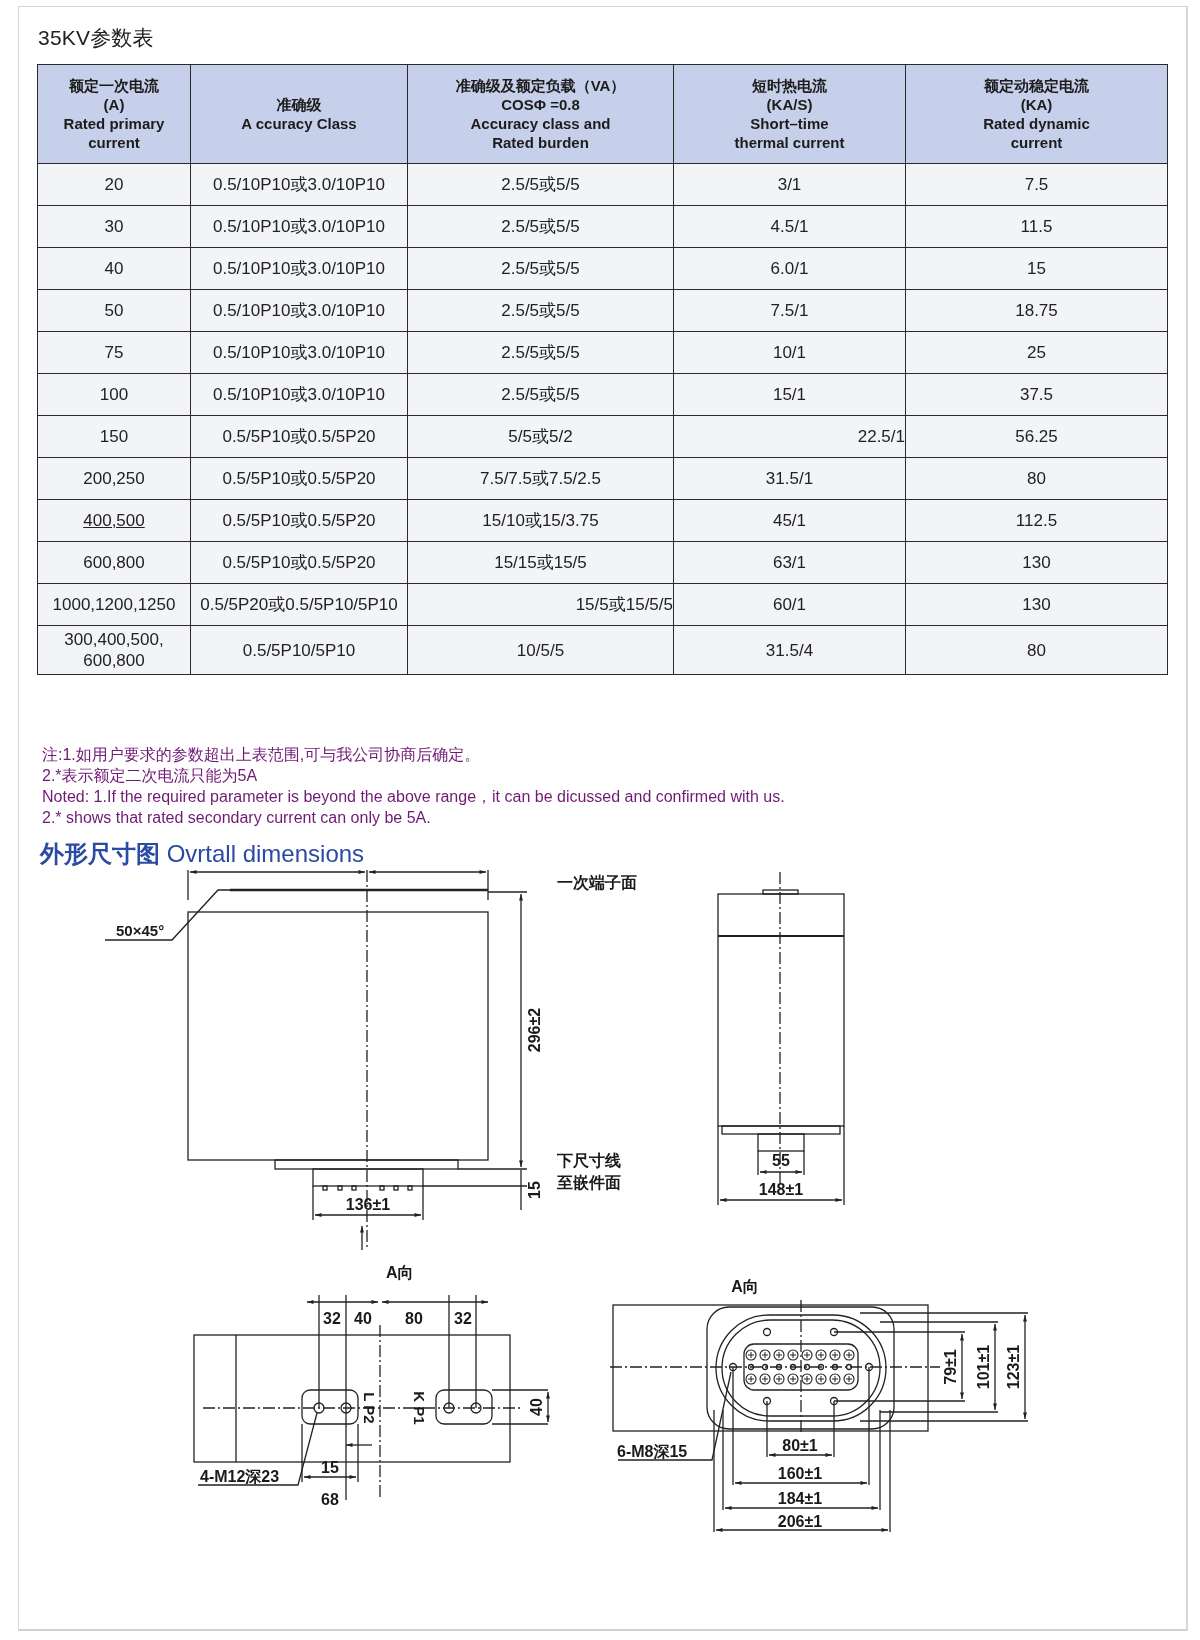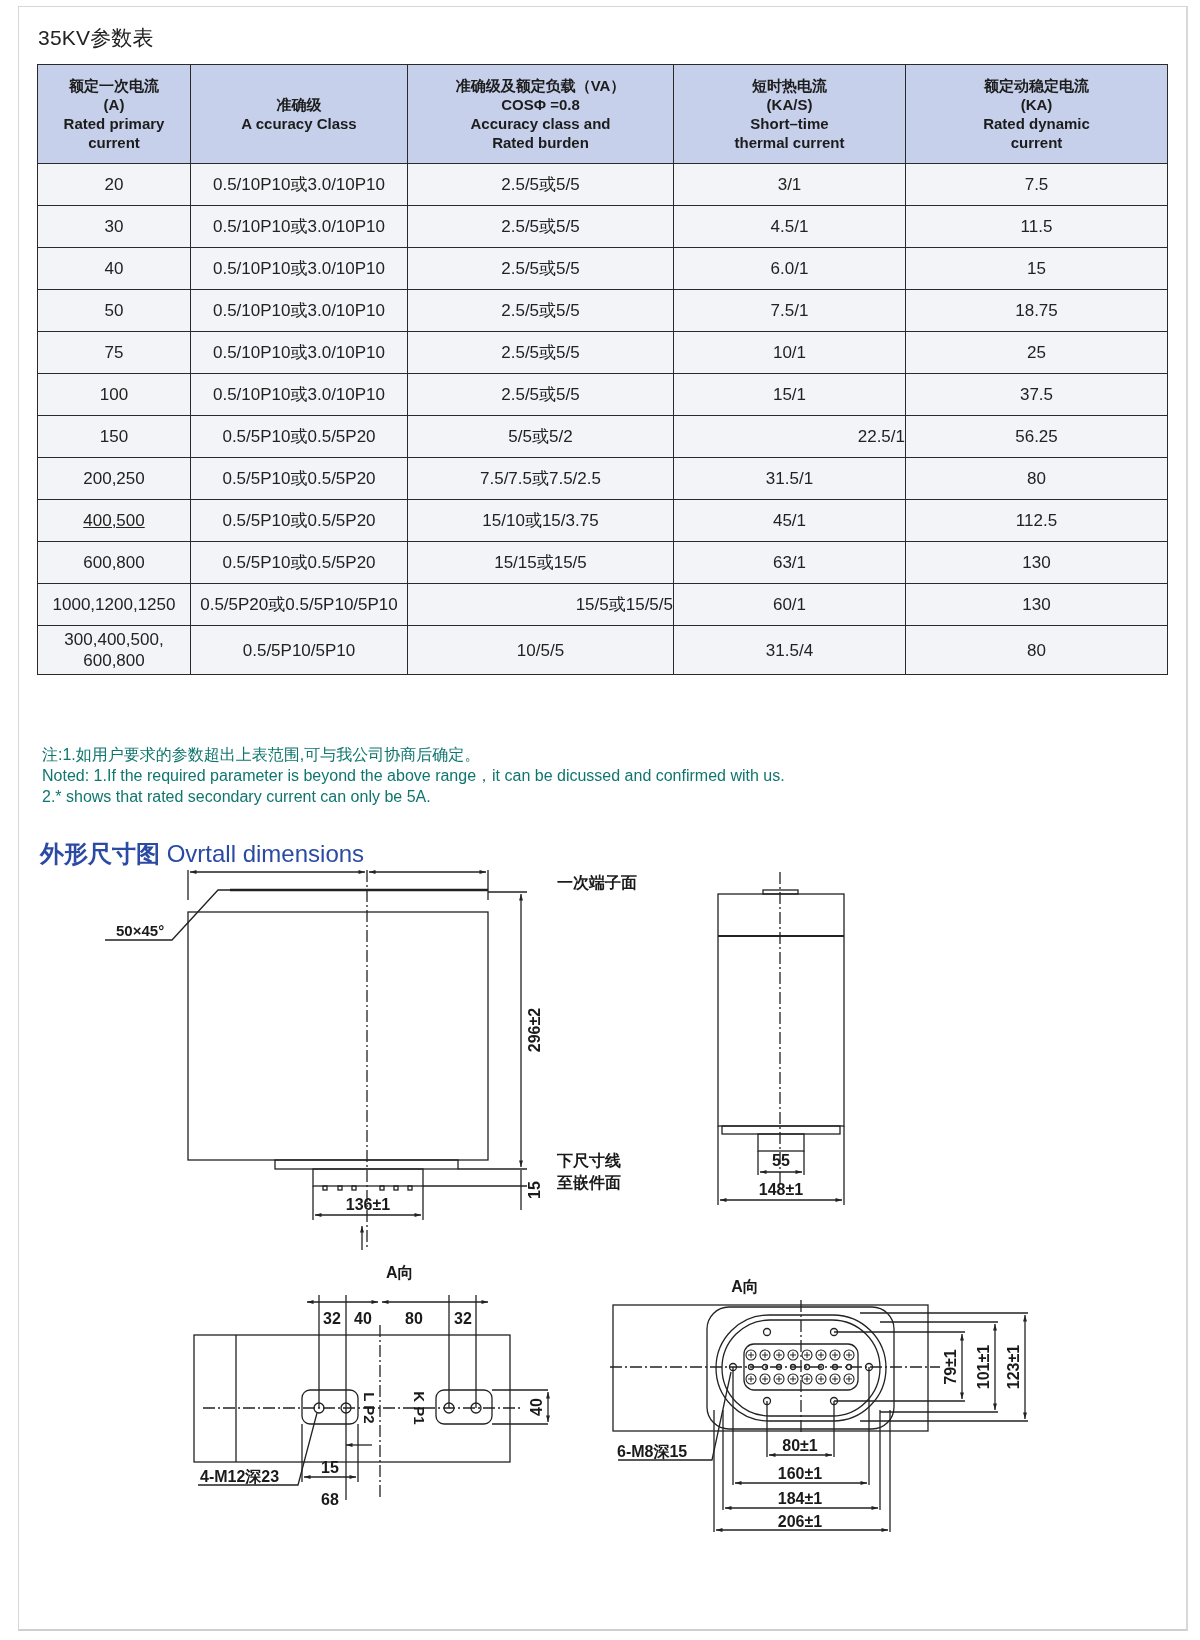--- a/index.html
+++ b/index.html
@@ -5,21 +5,21 @@
   html, body { margin: 0; padding: 0; background: #ffffff; }
   body { width: 1200px; height: 1640px; position: relative; font-family: "Liberation Sans", "DejaVu Sans", sans-serif; color: #222; overflow: hidden; }
   .frame { position: absolute; left: 18px; top: 6px; width: 1170px; height: 1625px; border: 1px solid #d6d6d6; border-bottom: 2px solid #cfcfcf; border-right: 2px solid #d8d8d8; background: #fff; box-sizing: border-box; }
   .title { position: absolute; left: 38px; top: 24px; font-size: 21px; color: #222; letter-spacing: 0.2px; }
   table.params { position: absolute; left: 37px; top: 64px; width: 1130px; border-collapse: collapse; table-layout: fixed; }
   table.params th, table.params td { border: 1.5px solid #2a2a2a; text-align: center; vertical-align: middle; padding: 0; }
   table.params th { background: #c7d0ea; font-weight: normal; font-size: 15px; line-height: 19px; height: 98px; color: #1c1c1c; }
   table.params td { background: #f2f4f8; font-size: 17px; height: 41px; color: #222; }
   table.params tr.tall td { height: 48px; line-height: 21px; }
   .hline { display: block; font-weight: bold; }
-  .notes { position: absolute; left: 42px; top: 744px; font-size: 16px; line-height: 21px; color: #0f766e; }
+  .notes { position: absolute; left: 42px; top: 744px; font-size: 16px; line-height: 21px; color: #701a75; }
   .notes div { white-space: nowrap; }
   .section-title { position: absolute; left: 40px; top: 838px; font-size: 24px; color: #2a4aa3; }
   .section-title .cn { font-weight: bold; }
   svg.drawing { position: absolute; left: 0; top: 870px; }
   svg text { font-family: "Liberation Sans", "DejaVu Sans", sans-serif; font-weight: bold; fill: #1a1a1a; }
 </style>
 </head>
 <body>
 
 <div class="frame"></div>
@@ -150,20 +150,21 @@
         <td style="white-space: pre-line;">0.5/5P10/5P10</td>
         <td style="white-space: pre-line;">10/5/5</td>
         <td style="white-space: pre-line;">31.5/4</td>
         <td style="white-space: pre-line;">80</td>
       </tr>
     </tbody>
 </table>
 
 <div class="notes">
   <div>注:1.如用户要求的参数超出上表范围,可与我公司协商后确定。</div>
+  <div>2.*表示额定二次电流只能为5A</div>
   <div>Noted: 1.If the required parameter is beyond the above range，it can be dicussed and confirmed with us.</div>
   <div>2.* shows that rated secondary current can only be 5A.</div>
 </div>
 
 <div class="section-title">
   <span class="cn">外形尺寸图</span>
   <span>Ovrtall dimensions</span>
 </div>
 
 <svg class="drawing" width="1200" height="700" viewBox="0 0 1200 700">

